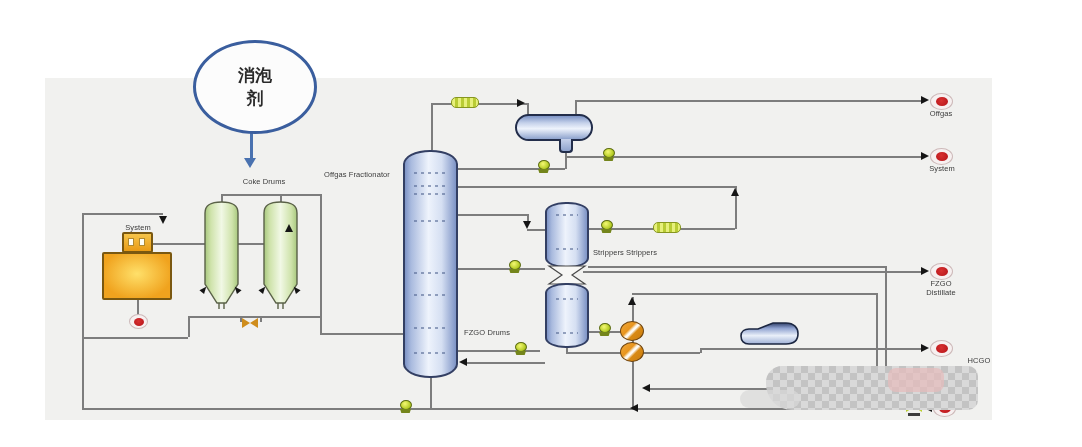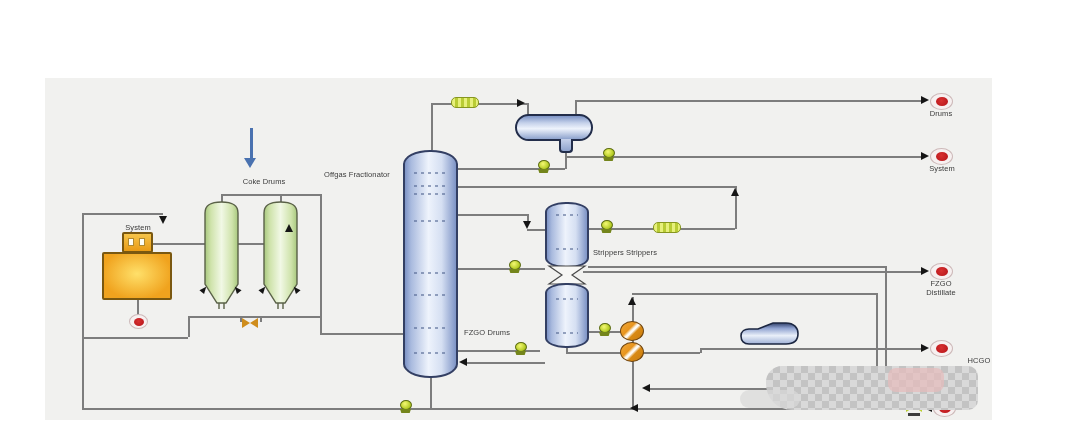--- a/index.html
+++ b/index.html
@@ -131,20 +131,24 @@
   <div class="ar ar-u" style="left:731px;top:188px"></div>
   <div class="ar ar-d" style="left:523px;top:221px"></div>
   <div class="ar ar-r" style="left:921px;top:267px"></div>
   <div class="ar ar-l" style="left:459px;top:358px"></div>
   <div class="ar ar-r" style="left:921px;top:344px"></div>
   <div class="ar ar-u" style="left:628px;top:297px"></div>
   <div class="ar ar-l" style="left:642px;top:384px"></div>
   <div class="ar ar-l" style="left:630px;top:404px"></div>
   <div class="ar ar-l" style="left:924px;top:404px"></div>
 
+  <div class="bubble">
+    <span>消泡</span>
+    <span>剂</span>
+  </div>
   <div style="position:absolute;left:250px;top:128px;width:2.5px;height:32px;background:#4a72b0;z-index:4"></div>
   <div class="ar" style="left:244px;top:158px;border-width:10px 6.5px 0 6.5px;border-color:#4a72b0 transparent transparent transparent"></div>
 
   <div class="lbl" style="left:112px;top:224px;width:52px">System</div>
   <div class="eq" style="left:122px;top:232px;width:31px;height:21px;border:2px solid #7a5810;border-radius:2px;background:linear-gradient(#f6c54a,#e99b15)"></div>
   <div class="eq" style="left:128px;top:238px;width:6px;height:8px;background:#fdfdf4;border:1px solid #b08a30;z-index:4"></div>
   <div class="eq" style="left:139px;top:238px;width:6px;height:8px;background:#fdfdf4;border:1px solid #b08a30;z-index:4"></div>
   <div class="eq" style="left:102px;top:252px;width:70px;height:48px;border:2px solid #7a5810;border-radius:2px;background:radial-gradient(ellipse at 50% 45%,#ffe06a,#f0a31e 75%)"></div>
   <div class="term term-sm" style="left:129px;top:314px"></div>
 
@@ -204,21 +208,21 @@
   <div class="hx" style="left:620px;top:342px"></div>
 
   <svg class="eq" style="left:737px;top:320px" width="64" height="27" viewBox="0 0 64 27">
     <path d="M4,16 C4,11 8,9 12,9 L21,9 L36,3 L49,3 C57,3 61,8 61,13.5 C61,20 57,24 49,24 L12,24 C7,24 4,21 4,16 Z" fill="url(#blg)" stroke="#1c2742" stroke-width="1.6"></path>
   </svg>
 
   <div class="valve" style="left:906px;top:402px;--vc:#bace34;z-index:6"></div>
   <div style="position:absolute;left:908px;top:413px;width:12px;height:2.5px;background:#3c3c3c;z-index:6"></div>
 
   <div class="term" style="left:930px;top:93px"></div>
-  <div class="lbl" style="left:916px;top:110px;width:50px">Drums</div>
+  <div class="lbl" style="left:916px;top:110px;width:50px">Offgas</div>
   <div class="term" style="left:930px;top:148px"></div>
   <div class="lbl" style="left:914px;top:165px;width:56px">System</div>
   <div class="term" style="left:930px;top:263px"></div>
   <div class="lbl" style="left:918px;top:280px;width:46px">FZGO</div>
   <div class="lbl" style="left:910px;top:289px;width:62px">Distillate</div>
   <div class="term" style="left:930px;top:340px"></div>
   <div class="lbl" style="left:956px;top:357px;width:46px">HCGO</div>
   <div class="lbl" style="left:908px;top:366px;width:62px">Distillate</div>
   <div class="term" style="left:933px;top:400px"></div>
 

